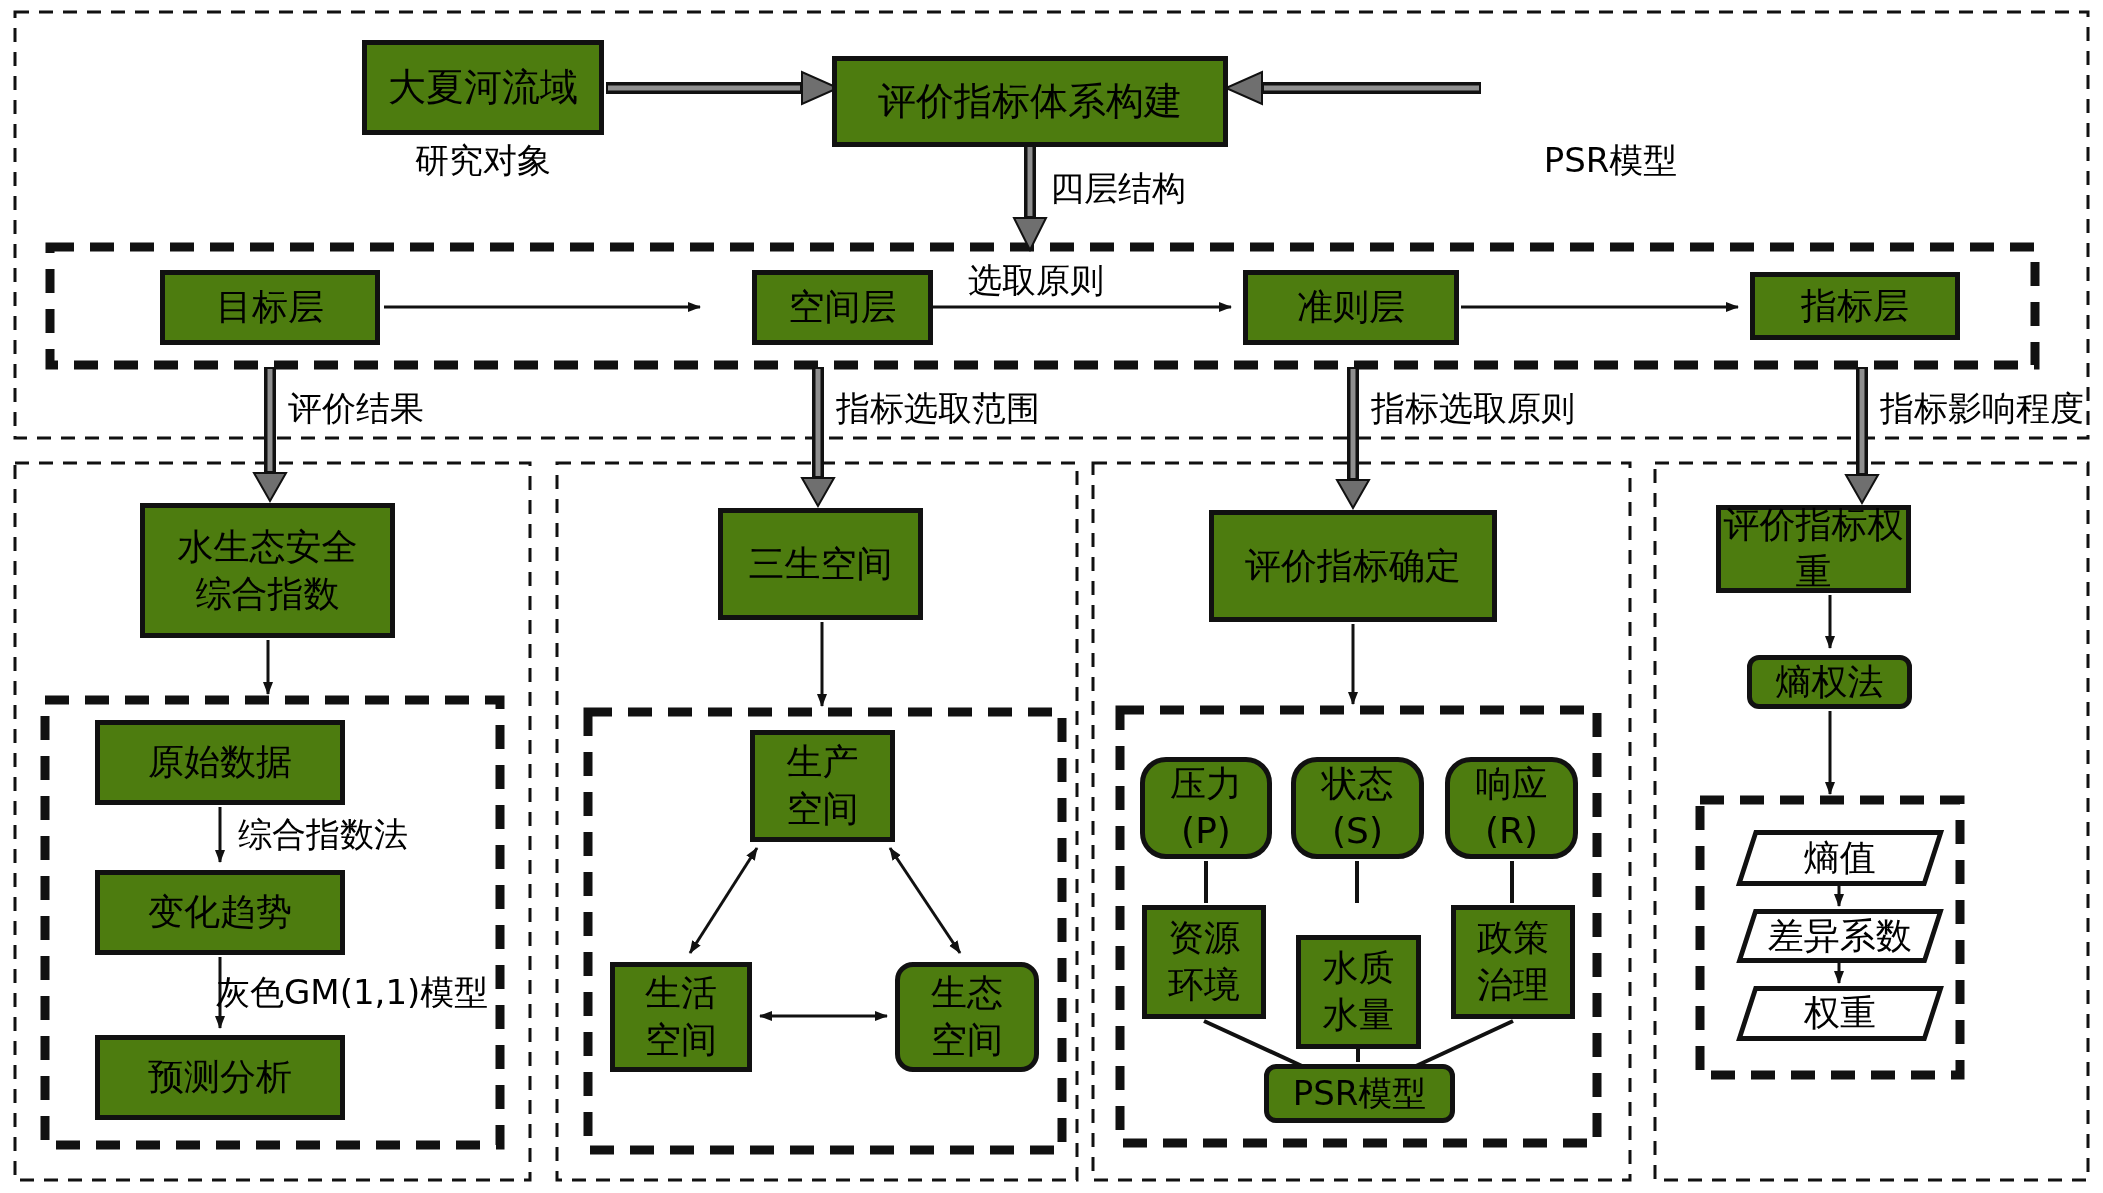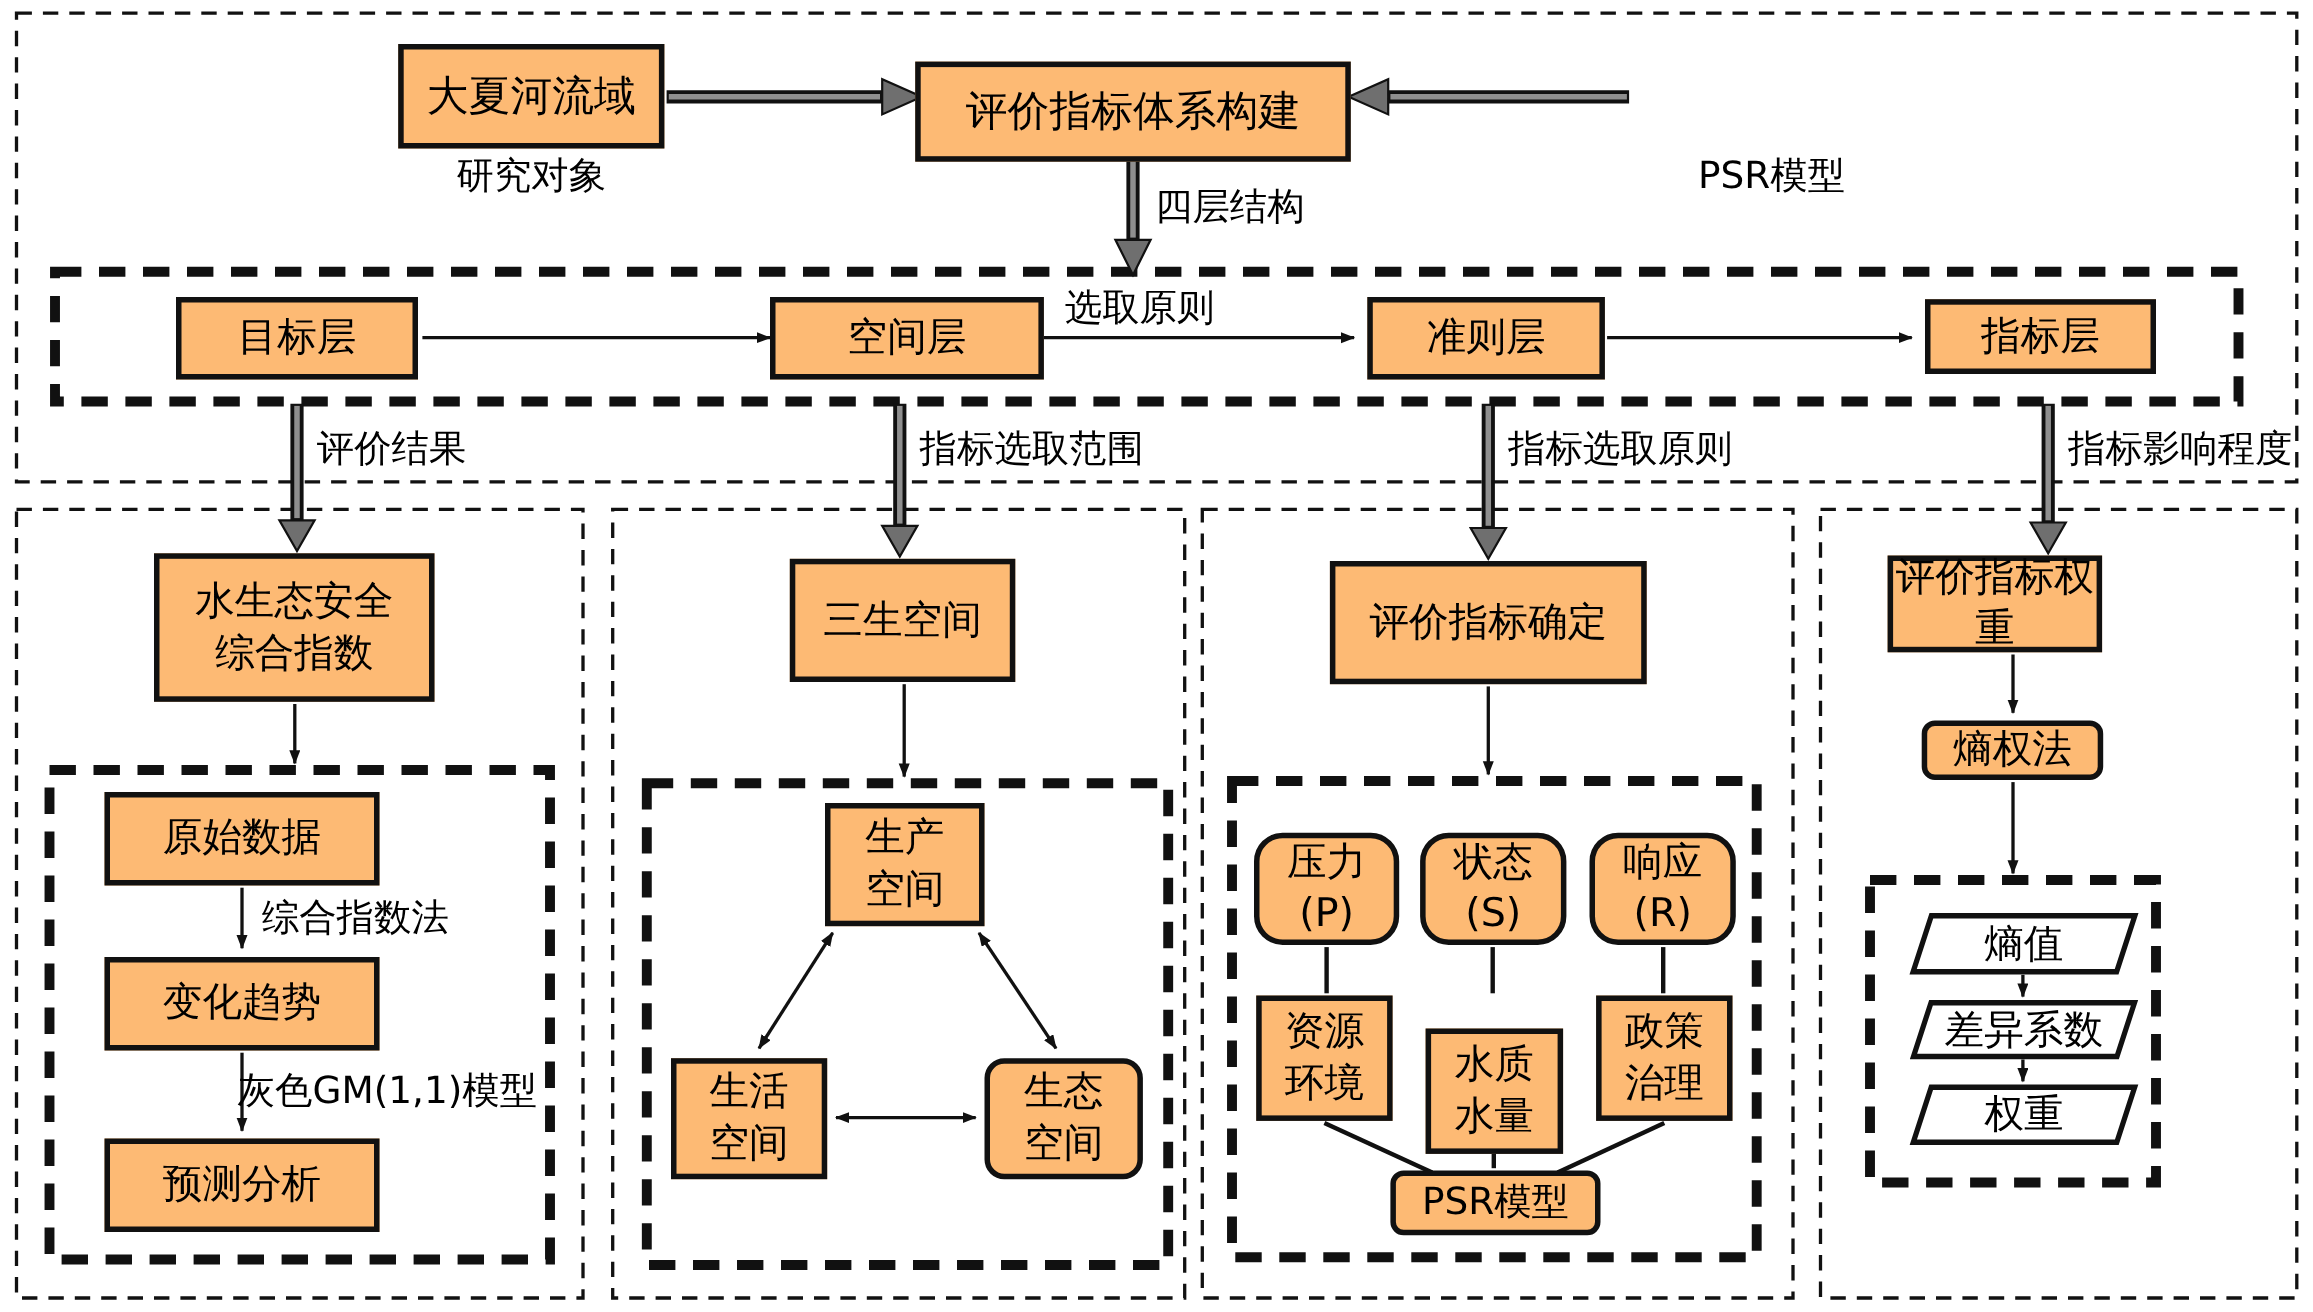--- a/index.html
+++ b/index.html
@@ -1,19 +1,19 @@
 <!DOCTYPE html>
 <html><head>
 <meta charset="utf-8">
 <style>
   html,body{margin:0;padding:0;background:#ffffff;}
   .stage{position:relative;width:2103px;height:1193px;background:#ffffff;overflow:hidden;
          font-family:"DejaVu Sans","Liberation Sans",sans-serif;color:#000;}
   .layer{position:absolute;left:0;top:0;}
-  .box{position:absolute;border:5px solid #111;background:#fdba74;box-sizing:border-box;
+  .box{position:absolute;border:5px solid #111;background:#4d7c0f;box-sizing:border-box;
        display:flex;align-items:center;justify-content:center;text-align:center;
        white-space:pre-line;font-size:36px;line-height:1.3;z-index:3;}
   .big{font-size:38px;}
   .rounded{border-radius:26px;}
   .rounded-sm{border-radius:12px;}
   .lbl{position:absolute;font-size:34px;white-space:nowrap;z-index:3;line-height:1.1;}
   .center{text-align:center;}
   .para{position:absolute;border:5px solid #111;background:#fff;box-sizing:border-box;
         transform:skewX(-18deg);display:flex;align-items:center;justify-content:center;z-index:3;}
   .para .unskew{transform:skewX(18deg);font-size:36px;white-space:nowrap;}
@@ -102,21 +102,21 @@
     <line x1="1513" y1="1021" x2="1416" y2="1066" stroke="#111" stroke-width="4"></line>
   </svg>
 
   <div class="box big" style="left:362px;top:40px;width:242px;height:95px;">大夏河流域</div>
   <div class="lbl center" style="left:362px;top:142px;width:242px;">研究对象</div>
   <div class="box big" style="left:832px;top:56px;width:396px;height:91px;">评价指标体系构建</div>
   <div class="lbl" style="left:1050px;top:170px;">四层结构</div>
   <div class="lbl center" style="left:1483px;top:142px;width:255px;">PSR模型</div>
 
   <div class="box" style="left:160px;top:270px;width:220px;height:75px;">目标层</div>
-  <div class="box" style="left:700px;top:270px;width:249px;height:75px;">空间层</div>
+  <div class="box" style="left:752px;top:270px;width:181px;height:75px;">空间层</div>
   <div class="lbl" style="left:968px;top:262px;">选取原则</div>
   <div class="box" style="left:1243px;top:270px;width:216px;height:75px;">准则层</div>
   <div class="box" style="left:1750px;top:272px;width:210px;height:68px;">指标层</div>
 
   <div class="lbl" style="left:288px;top:390px;">评价结果</div>
   <div class="lbl" style="left:836px;top:390px;">指标选取范围</div>
   <div class="lbl" style="left:1371px;top:390px;">指标选取原则</div>
   <div class="lbl" style="left:1880px;top:390px;">指标影响程度</div>
 
   <div class="box" style="left:95px;top:720px;width:250px;height:85px;">原始数据</div>

